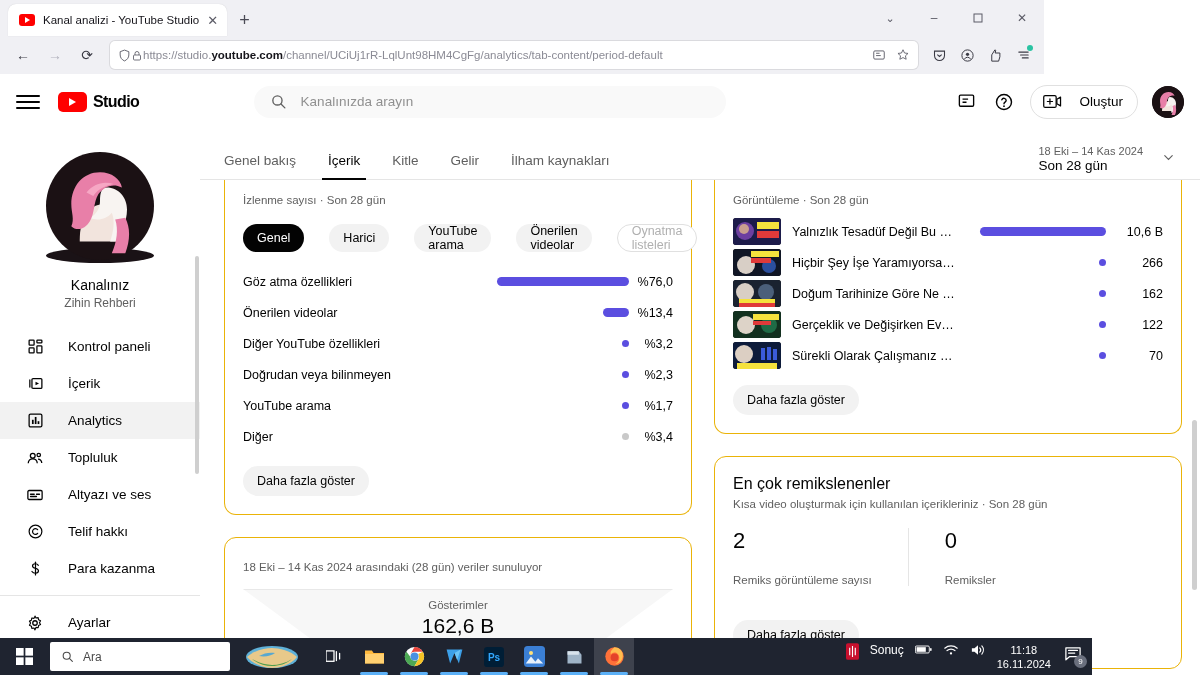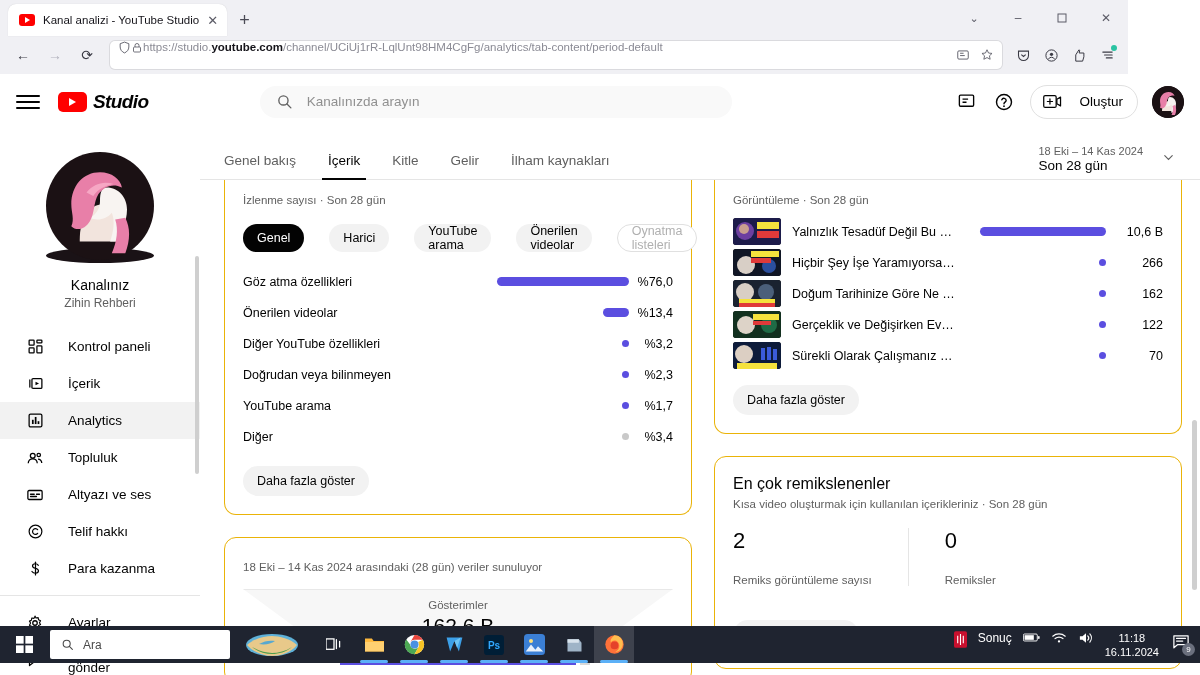--- a/index.html
+++ b/index.html
@@ -6,21 +6,21 @@
   html, body { width: 1200px; height: 675px; overflow: hidden; }
   body {
     font-family: "Liberation Sans", sans-serif;
     background: #ffffff;
     font-size: 13px;
     color: #030303;
     -webkit-font-smoothing: antialiased;
   }
 
   
-  .browser-chrome { width: 1128px; background: #f0f0f4; }
+  .browser-chrome { width: 1044px; background: #f0f0f4; }
   .tabstrip {
     height: 36px; display: flex; align-items: flex-end;
     padding: 0 8px; background: #f0f0f4; position: relative;
   }
   .tab {
     height: 32px; display: flex; align-items: center; gap: 8px;
     background: #ffffff; border-radius: 8px 8px 0 0;
     padding: 0 9px 0 11px; min-width: 170px; max-width: 250px;
     box-shadow: 0 0 1px rgba(0,0,0,.18);
   }
@@ -49,21 +49,21 @@
   .chev-dn { font-size: 11px; }
 
   .navbar { height: 38px; display: flex; align-items: center; padding: 0 8px; gap: 2px; background: #f0f0f4; }
   .nav-ico {
     width: 30px; height: 28px; display: flex; align-items: center;
     justify-content: center; color: #3a3a44; font-size: 14px; flex: none;
   }
   .nav-ico.dim { color: #b3b3bd; }
   .urlbar {
     flex: 1; height: 28px; background: #ffffff; border-radius: 5px;
-    display: flex; gap: 0; padding: 0 8px;
+    display: flex; align-items: center; gap: 0; padding: 0 8px;
     margin: 0 6px; box-shadow: 0 0 0 1px rgba(0,0,0,.09);
   }
   .url-text { font-size: 11.5px; color: #8b8b95; white-space: nowrap; overflow: hidden; }
   .url-text b { color: #15141a; font-weight: 600; }
   .url-text .pfx { color: #8b8b95; }
   .url-right { margin-left: auto; display: flex; gap: 10px; align-items: center; color: #5b5b66; }
   .tb-ico { width: 26px; height: 26px; display: flex; align-items: center; justify-content: center; color: #3a3a44; position: relative; }
   .green-dot { position: absolute; top: 3px; right: 3px; width: 6px; height: 6px; border-radius: 50%; background: #2ac3a2; }
 
   
@@ -76,21 +76,21 @@
   .ham i { display: block; height: 2px; background: #030303; border-radius: 1px; }
   .logo { display: flex; align-items: center; gap: 6px; }
   .logo-mark {
     width: 29px; height: 20px; background: #ff0000; border-radius: 5px;
     display: flex; align-items: center; justify-content: center;
   }
   .logo-mark::after {
     content: ""; border-style: solid; border-width: 4.5px 0 4.5px 7.5px;
     border-color: transparent transparent transparent #ffffff;
   }
-  .logo-text { font-size: 19px; font-weight: 700; letter-spacing: -.6px; color: #030303; font-style: italic; }
+  .logo-text { font-size: 16px; font-weight: 700; letter-spacing: -.6px; color: #030303; }
   .searchwrap {
     width: 472px; height: 32px; margin: 0 auto; background: #f9f9f9;
     border-radius: 16px; display: flex; align-items: center; gap: 14px; padding: 0 16px;
   }
   .search-input {
     border: 0; outline: 0; background: transparent; flex: 1;
     font-family: inherit; font-size: 13.5px; color: #606060;
   }
   .search-input::placeholder { color: #909090; }
   .header-right { display: flex; align-items: center; gap: 14px; margin-left: auto; }
@@ -230,21 +230,21 @@
   .fn-bar .nub { position: absolute; right: -14px; top: 0; width: 10px; height: 11px; background: #d8d8d8; }
 
   
   .pg-scroll {
     position: absolute; right: 3px; top: 240px; width: 5px; height: 170px;
     background: #cfcfcf; border-radius: 3px;
   }
 
   
   .taskbar {
-    position: absolute; left: 0; bottom: 12px; width: 1200px; height: 37px;
+    position: absolute; left: 0; bottom: 0; width: 1092px; height: 37px;
     background: #1f2430; display: flex; align-items: center; color: #ffffff;
   }
   .start {
     width: 48px; height: 37px; display: flex; align-items: center; justify-content: center;
   }
   .tb-search {
     width: 180px; height: 29px; background: #ffffff; border-radius: 2px;
     display: flex; align-items: center; gap: 9px; padding: 0 11px;
     color: #4a4a4a; font-size: 12px; margin-left: 2px;
   }

